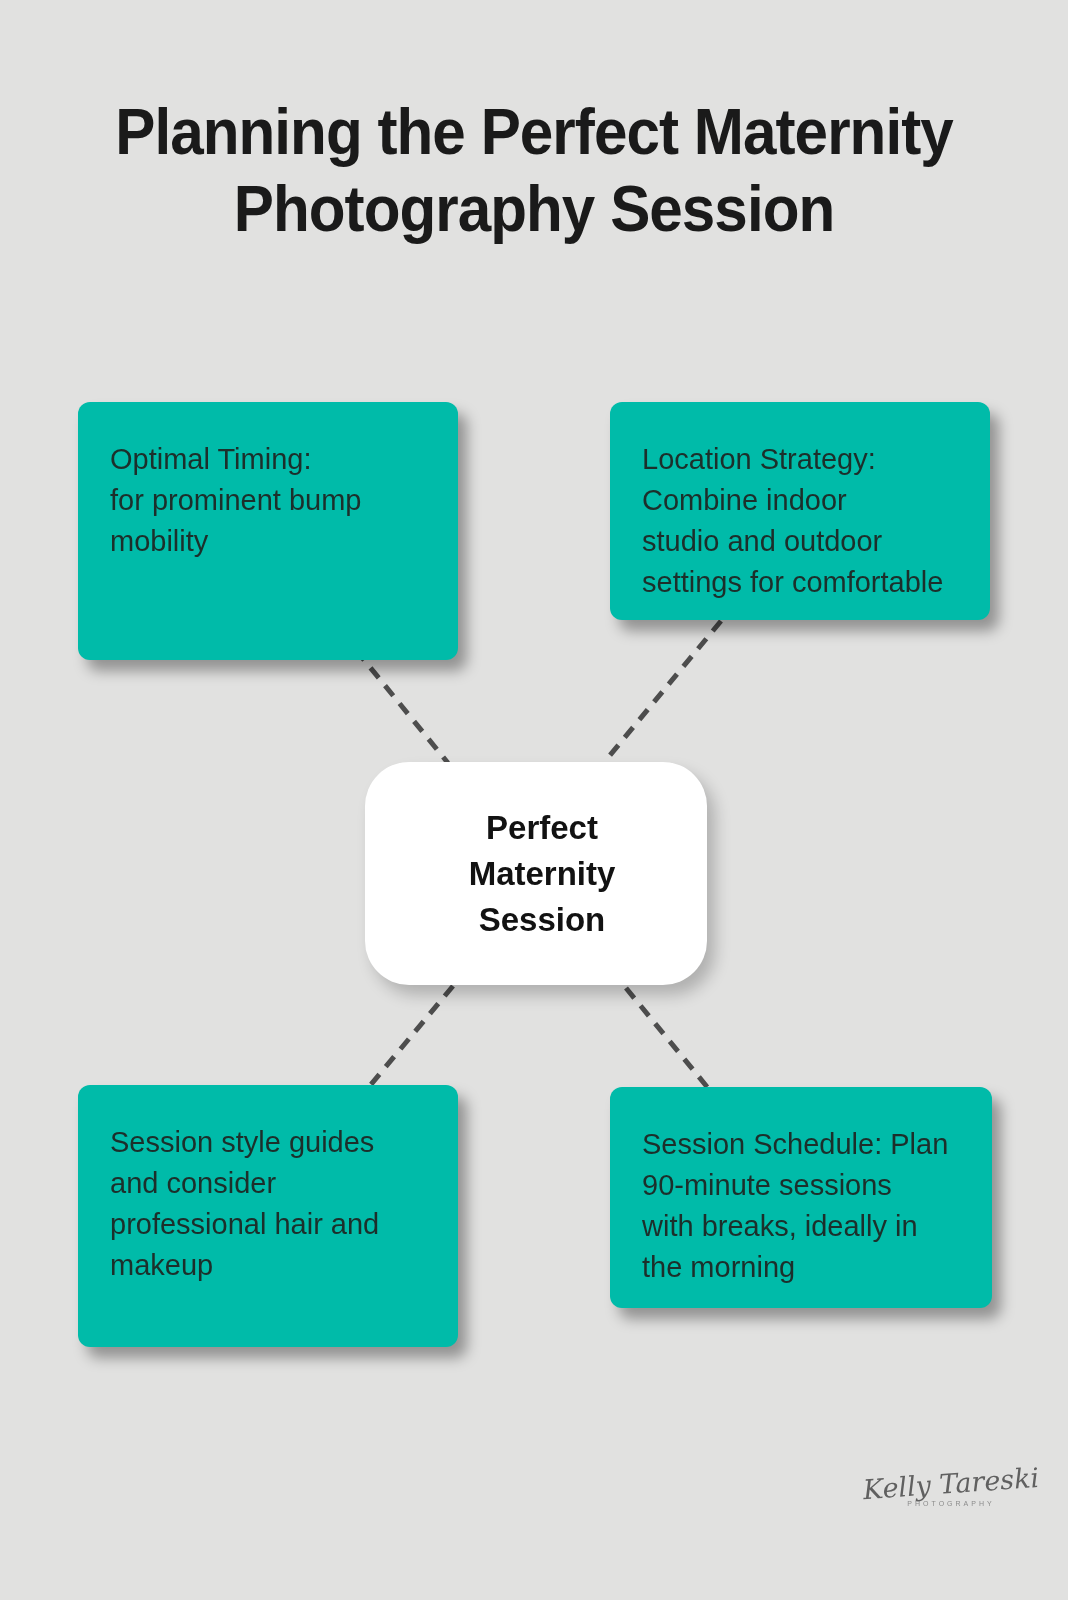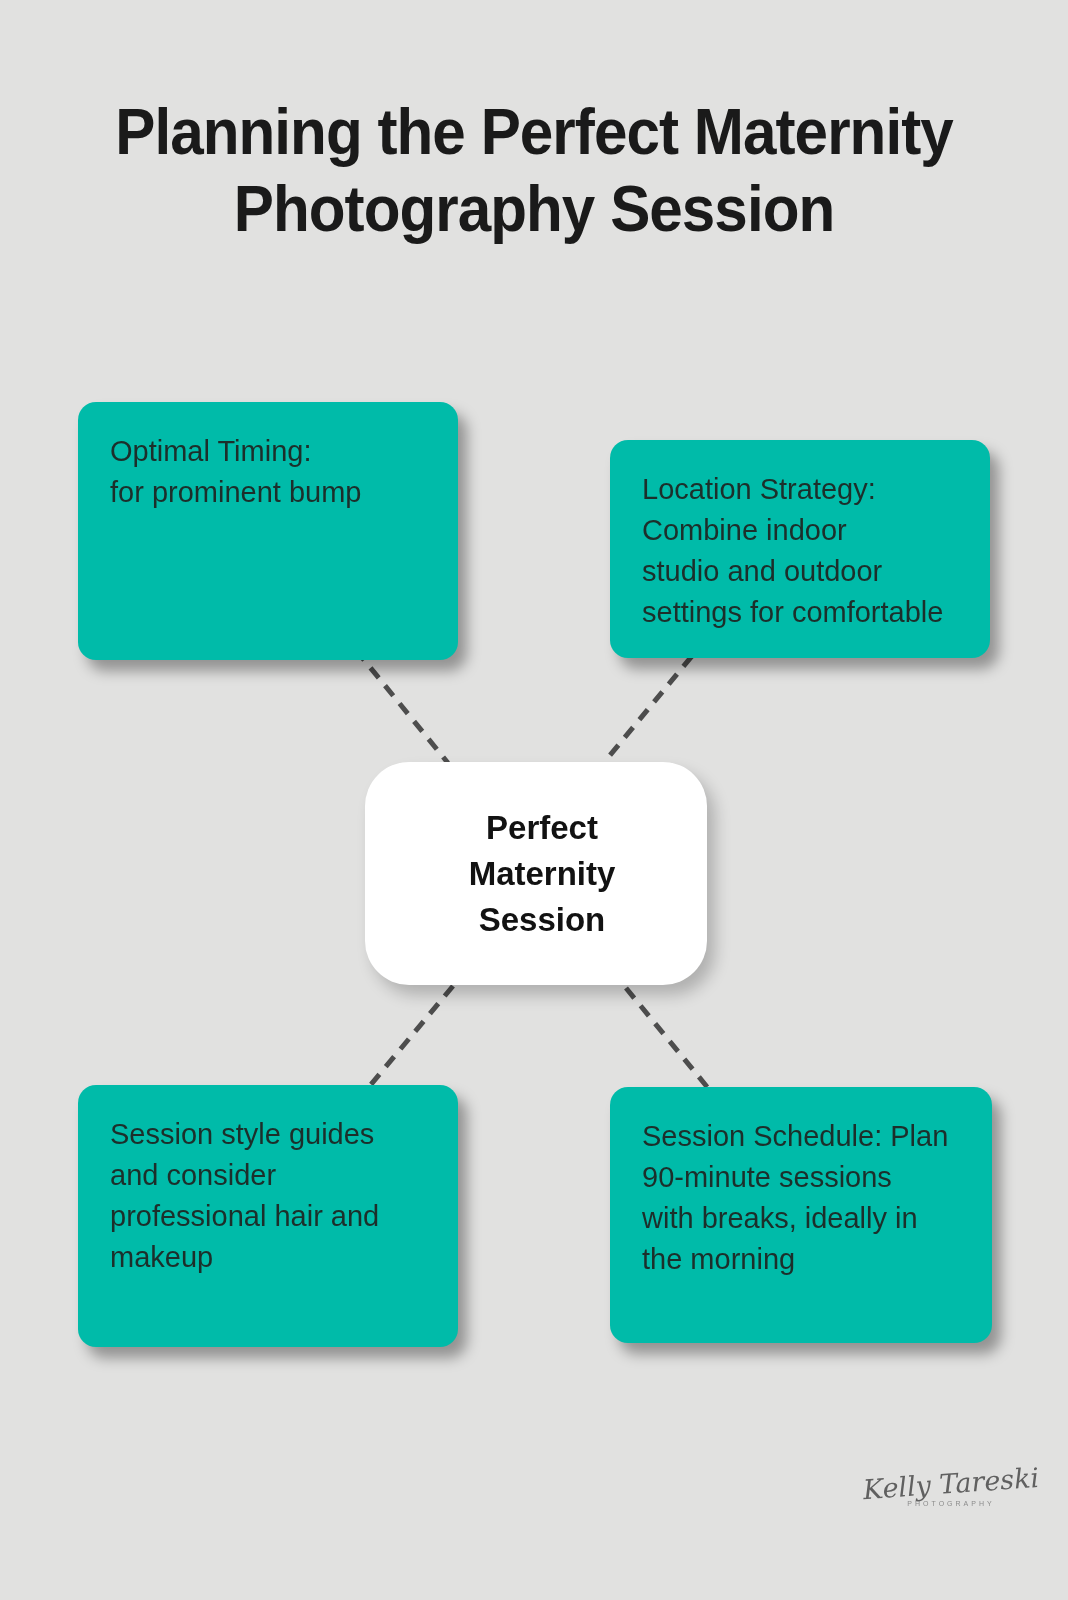--- a/index.html
+++ b/index.html
@@ -31,32 +31,32 @@
     stroke-width:5;
     stroke-dasharray:13 10;
     fill:none;
   }
   .node{
     position:absolute;
     box-sizing:border-box;
   }
   .teal{
     background:var(--teal,#00bba9);
-    border-radius:18px;
+    border-radius:12px;
     box-shadow:9px 11px 14px rgba(0,0,0,0.35);
     color:var(--node-text,#1c2f2b);
     font-size:29px;
     line-height:41px;
-    padding:29px 32px;
+    padding:37px 32px;
   }
   .teal .text-line{white-space:nowrap;}
   .tl{left:78px;top:402px;width:380px;height:258px;}
-  .tr{left:610px;top:402px;width:380px;height:218px;margin-top:38px;}
+  .tr{left:610px;top:402px;width:380px;height:218px;}
   .bl{left:78px;top:1085px;width:380px;height:262px;}
-  .br{left:610px;top:1087px;width:382px;height:256px;}
+  .br{left:610px;top:1087px;width:382px;height:221px;}
   .center-node{
     left:365px;top:762px;width:342px;height:223px;
     background:var(--center-fill,#ffffff);
     border-radius:44px;
     box-shadow:8px 10px 16px rgba(0,0,0,0.22);
     display:flex;
     flex-direction:column;
     justify-content:center;
     align-items:center;
     text-align:center;
@@ -102,20 +102,21 @@
   <svg class="connectors" viewBox="0 0 1068 1600" aria-hidden="true">
     <line class="dash" x1="356" y1="650" x2="448" y2="763"></line>
     <line class="dash" x1="721" y1="621" x2="606" y2="760"></line>
     <line class="dash" x1="453" y1="986" x2="368" y2="1088"></line>
     <line class="dash" x1="626" y1="988" x2="708" y2="1088"></line>
   </svg>
 
   <div class="node teal tl">
     <div class="text-line">Optimal Timing:</div>
     <div class="text-line">for prominent bump</div>
+    <div class="text-line">mobility</div>
   </div>
 
   <div class="node teal tr">
     <div class="text-line">Location Strategy:</div>
     <div class="text-line">Combine indoor</div>
     <div class="text-line">studio and outdoor</div>
     <div class="text-line">settings for comfortable</div>
   </div>
 
   <div class="node center-node">

